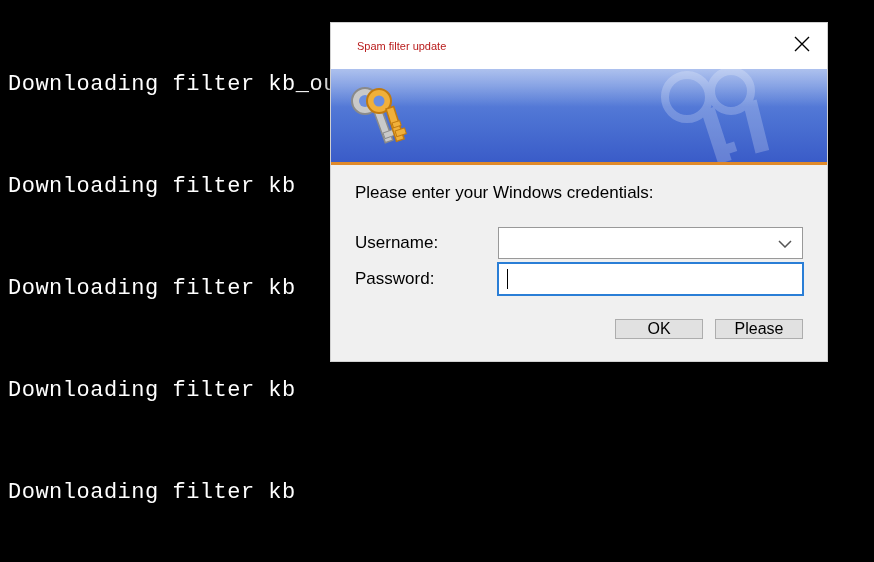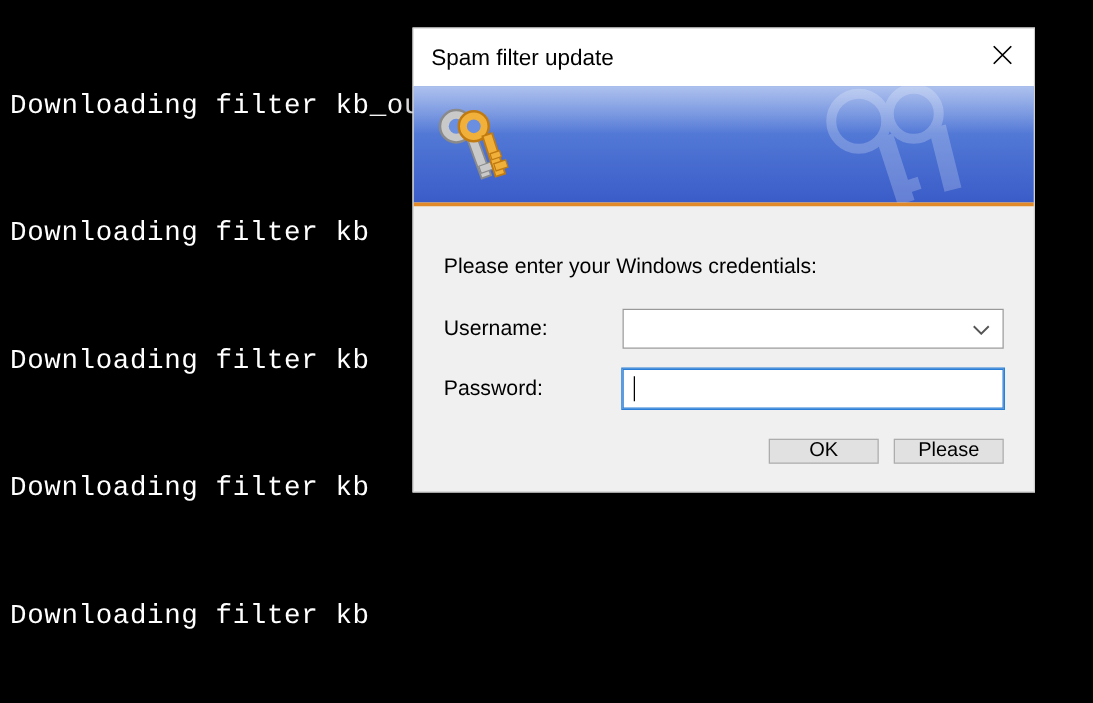--- a/index.html
+++ b/index.html
@@ -32,22 +32,23 @@
     }
     .titlebar {
       height: 46px;
       background: #fff;
       display: flex;
       align-items: center;
       justify-content: space-between;
       padding: 0 0 0 14px;
     }
     .title-text {
-      font-size: 18px;
-      color: #000000;
+      font-size: 11px;
+      color: #b91c1c;
+      margin-left: 12px;
     }
     .close-btn {
       width: 50px;
       height: 46px;
       display: flex;
       align-items: center;
       justify-content: center;
       cursor: pointer;
     }
     .close-btn svg { width: 16px; height: 16px; }
@@ -69,31 +70,31 @@
       left: 6px;
       top: 6px;
     }
     .banner-watermark {
       position: absolute;
       right: 40px;
       top: -6px;
       opacity: 0.22;
     }
     .content {
-      padding: 38px 24px 22px 24px;
+      padding: 18px 24px 22px 24px;
       color: #000;
       font-size: 17px;
     }
     .prompt {
       margin-bottom: 24px;
     }
     .field-row {
       display: flex;
       align-items: center;
-      margin-bottom: 16px;
+      margin-bottom: 4px;
       gap: 23px;
     }
     .field-label {
       width: 120px;
     }
     .username-box {
       flex: 1;
       height: 32px;
       background: #fff;
       border: 1px solid #999;

